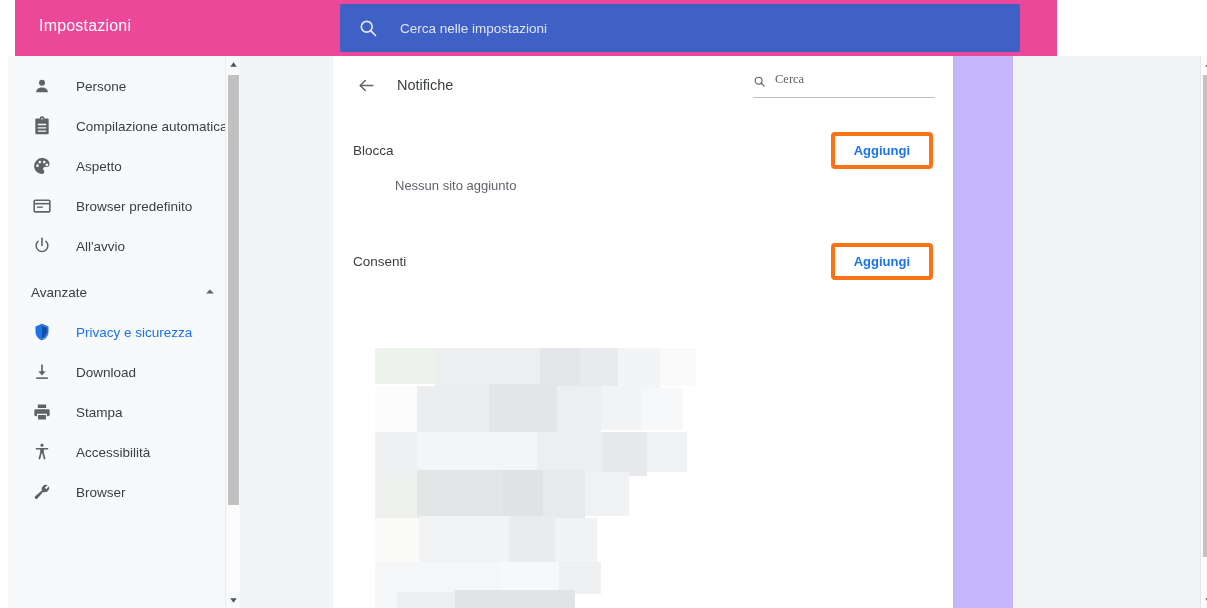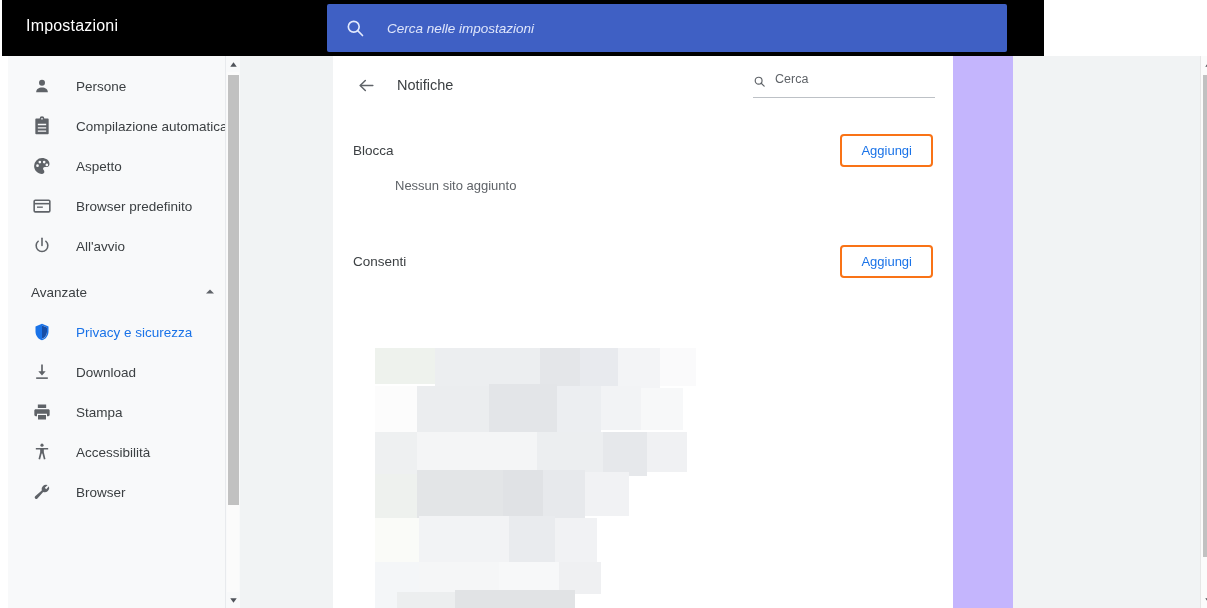--- a/index.html
+++ b/index.html
@@ -6,36 +6,35 @@
   html, body {
     width: 1207px; height: 608px;
     overflow: hidden;
     background: #ffffff;
     font-family: "Liberation Sans", sans-serif;
     -webkit-font-smoothing: antialiased;
   }
 
   
   .topbar {
-    position: absolute; top: 0; left: 2px;
+    position: absolute; top: 0; left: 15px;
     width: 1042px; height: 56px;
-    background: #000000;
+    background: #ec4899;
     display: flex; align-items: center;
   }
   .topbar-title {
     position: absolute; left: 24px; top: 17px;
     font-size: 16px; color: #ffffff; letter-spacing: .2px;
   }
   .omnibox {
     position: absolute; left: 325px; top: 4px;
     width: 680px; height: 48px;
     background: #3f60c4;
     display: flex; align-items: center;
     border-radius: 2px;
-    font-style: italic;
   }
   .omnibox-icon { margin-left: 18px; width: 20px; height: 20px; display: block; }
   .omnibox-placeholder {
     margin-left: 22px; font-size: 13.5px; color: #dfe6fb;
   }
 
   
   .page {
     position: absolute; top: 56px; left: 8px;
     width: 1207px; height: 552px;
@@ -121,21 +120,21 @@
   .card-title {
     margin-left: 18px; font-size: 14.5px; color: #3c4043;
   }
   .subsearch {
     position: absolute; right: 18px; top: 16px;
     width: 182px; height: 26px;
     display: flex; align-items: flex-start;
     border-bottom: 1px solid #bdc1c6;
   }
   .subsearch svg { width: 13px; height: 13px; color: #5f6368; margin-top: 3px; display: block; }
-  .subsearch .ph { margin-left: 9px; font-size: 12.5px; color: #5f6368; }
+  .subsearch .ph { margin-left: 9px; font-size: 12.5px; color: #5f6368; font-family: Liberation Serif, serif; }
 
   .row-toggle {
     position: relative; height: 56px; margin-top: 14px;
     display: flex; align-items: center;
     padding: 0 20px 0 20px;
   }
   .row-toggle .lbl { font-size: 13.5px; color: #3c4043; flex: 1 1 auto; }
   .switch {
     position: relative; width: 34px; height: 14px;
     background: #a6c8f5; border-radius: 7px; cursor: pointer;
@@ -146,25 +145,26 @@
     background: #1a73e8;
     box-shadow: 0 1px 3px rgba(0,0,0,.22);
   }
 
   .section-row {
     display: flex; align-items: center;
     padding: 0 20px; height: 52px; margin-top: 10px;
   }
   .section-row .sec-title { font-size: 13.5px; color: #3c4043; flex: 1 1 auto; }
   .btn-add {
-    background: #ffffff; border: 2px solid #f97316;
+    background: #ffffff; border: 4px solid #f97316;
     color: #1a73e8; font-size: 13px;
     font-family: "Liberation Sans", sans-serif;
     padding: 8px 19px; border-radius: 4px; cursor: pointer;
     line-height: 1;
+    font-weight: bold;
   }
   .empty-note {
     padding-left: 62px; font-size: 13px; color: #5f6368;
     margin-top: 2px;
   }
 
   
   .blur-area {
     position: absolute; left: 42px; top: 292px;
     width: 638px; height: 260px;

